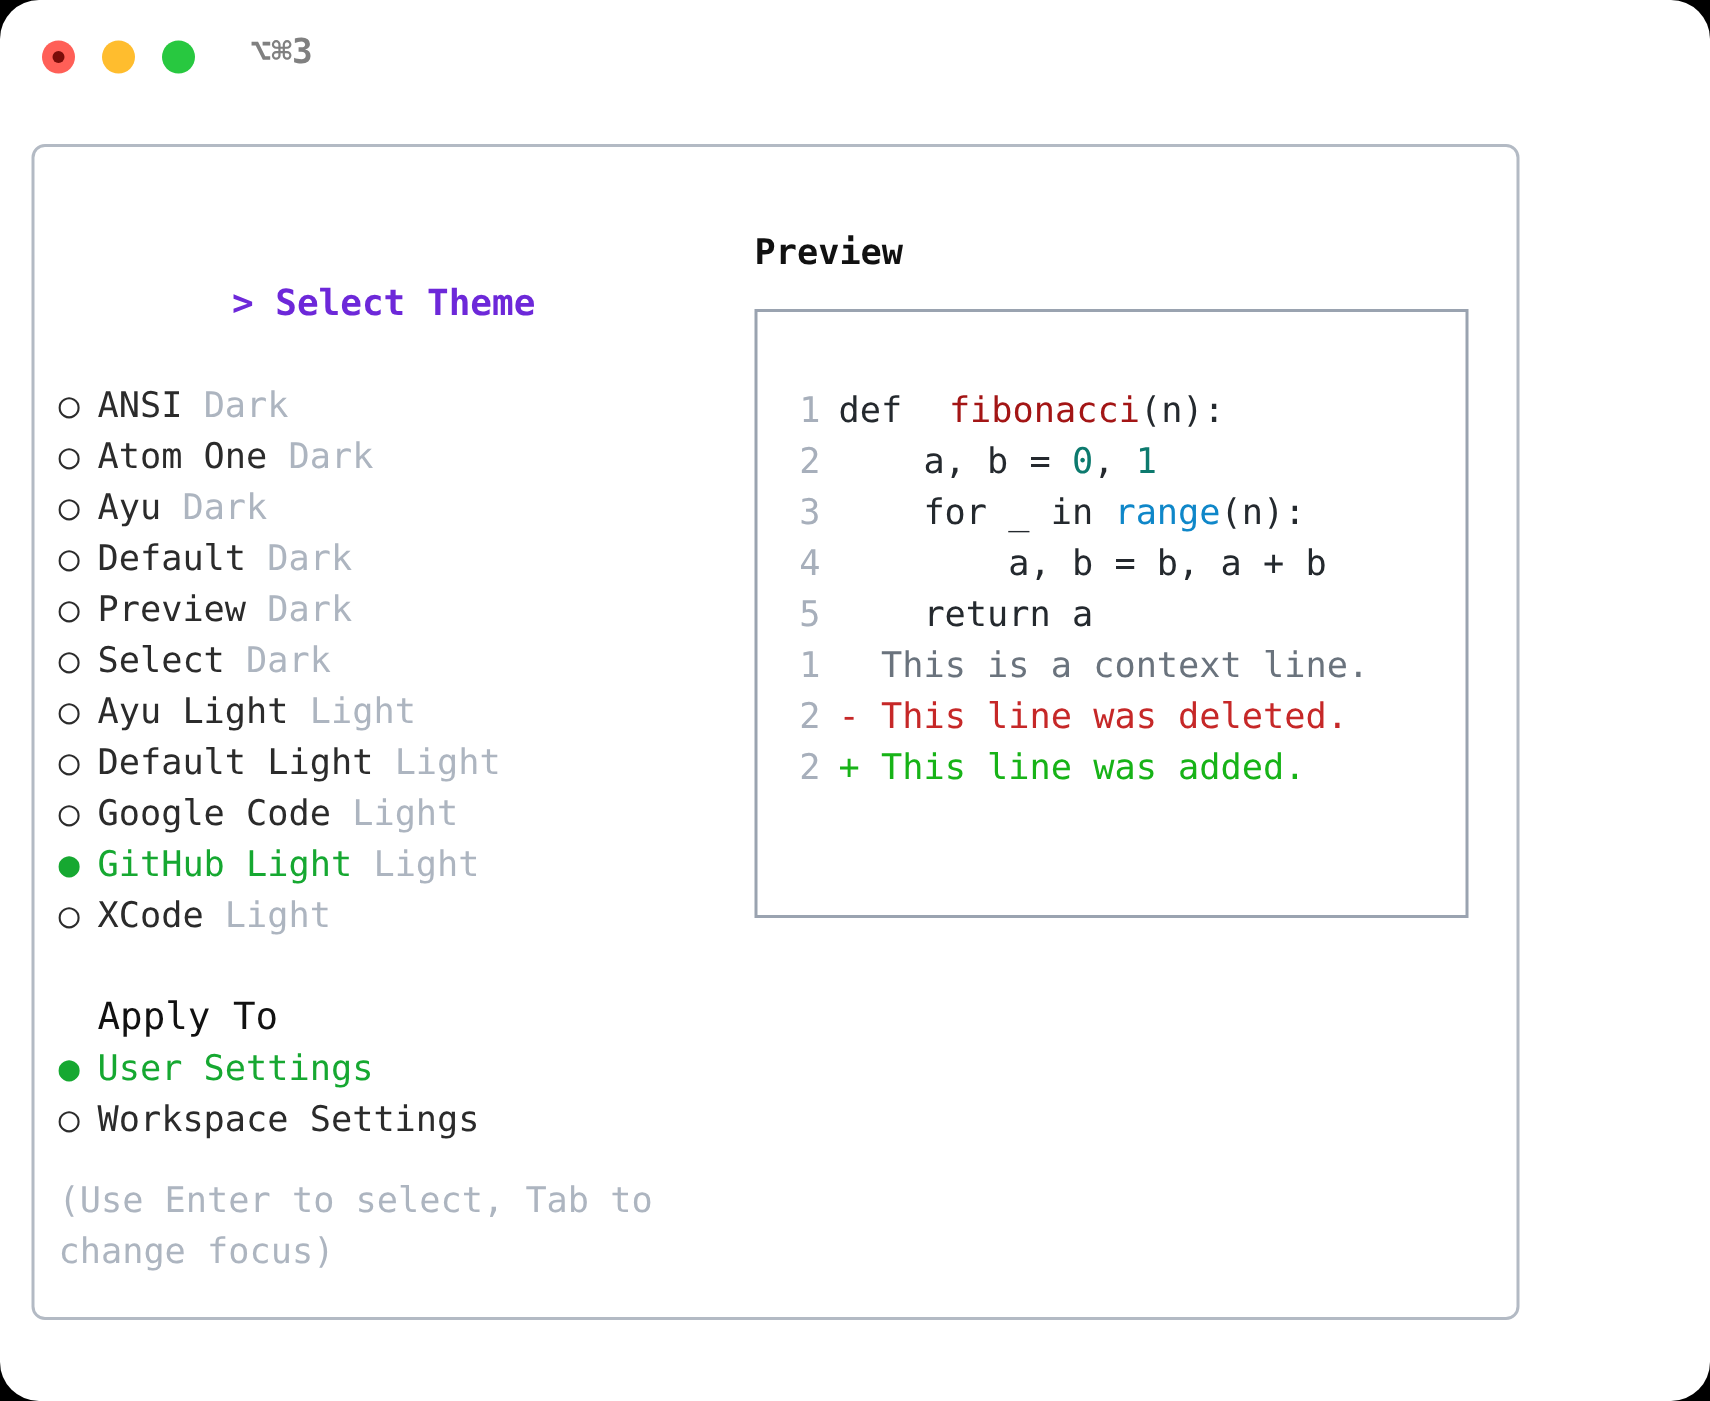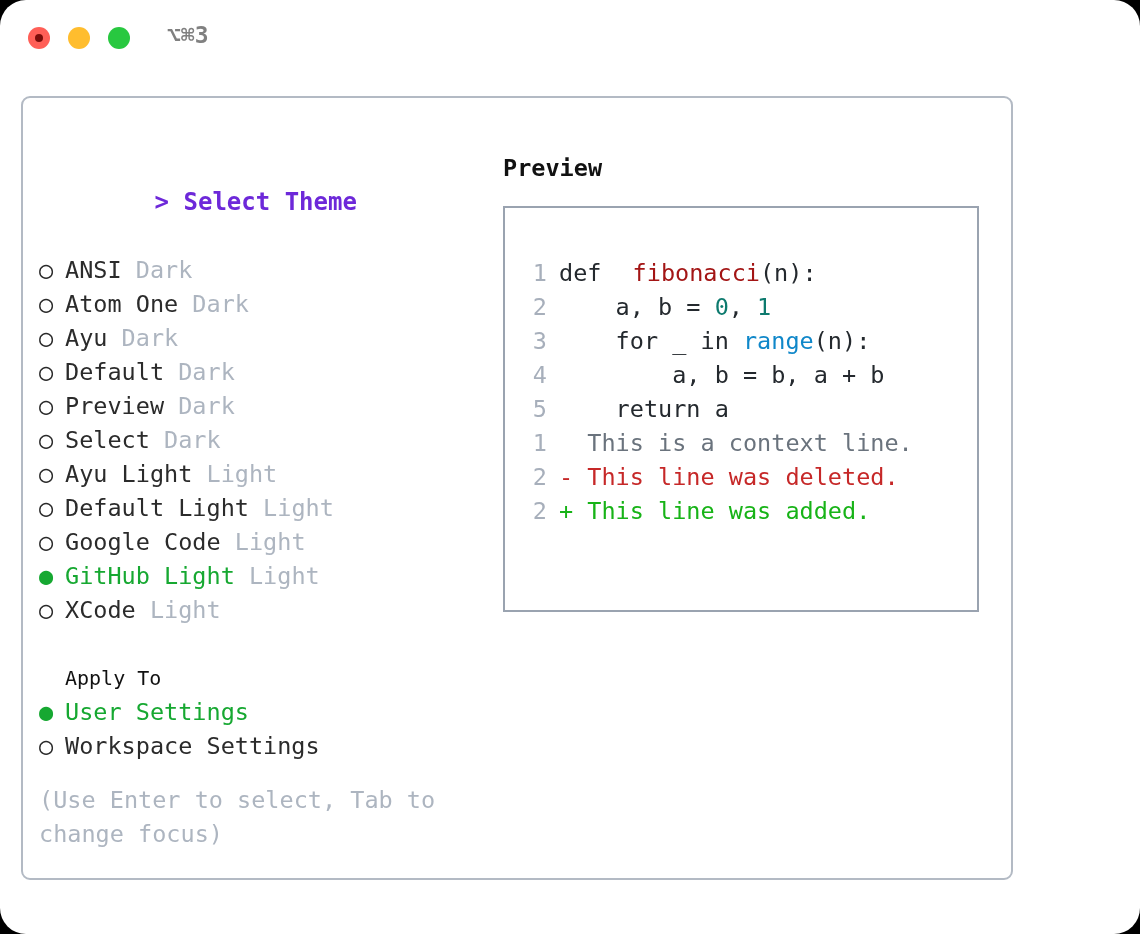--- a/index.html
+++ b/index.html
@@ -100,21 +100,21 @@
     display: inline-block;
     width: 26px;
   }
   .theme-row.selected { color: #16a831; }
   .theme-row.selected .marker { color: #16a831; }
   .variant { color: #adb5c0; }
 
   .spacer-row { height: 34px; }
 
   .apply-head {
-    font-size: 20px;
+    font-size: 25px;
     line-height: 34px;
     color: #111111;
     white-space: pre;
     padding-left: 26px;
   }
 
   #hint {
     margin-top: 20px;
     font-size: 23.5px;
     line-height: 34px;

